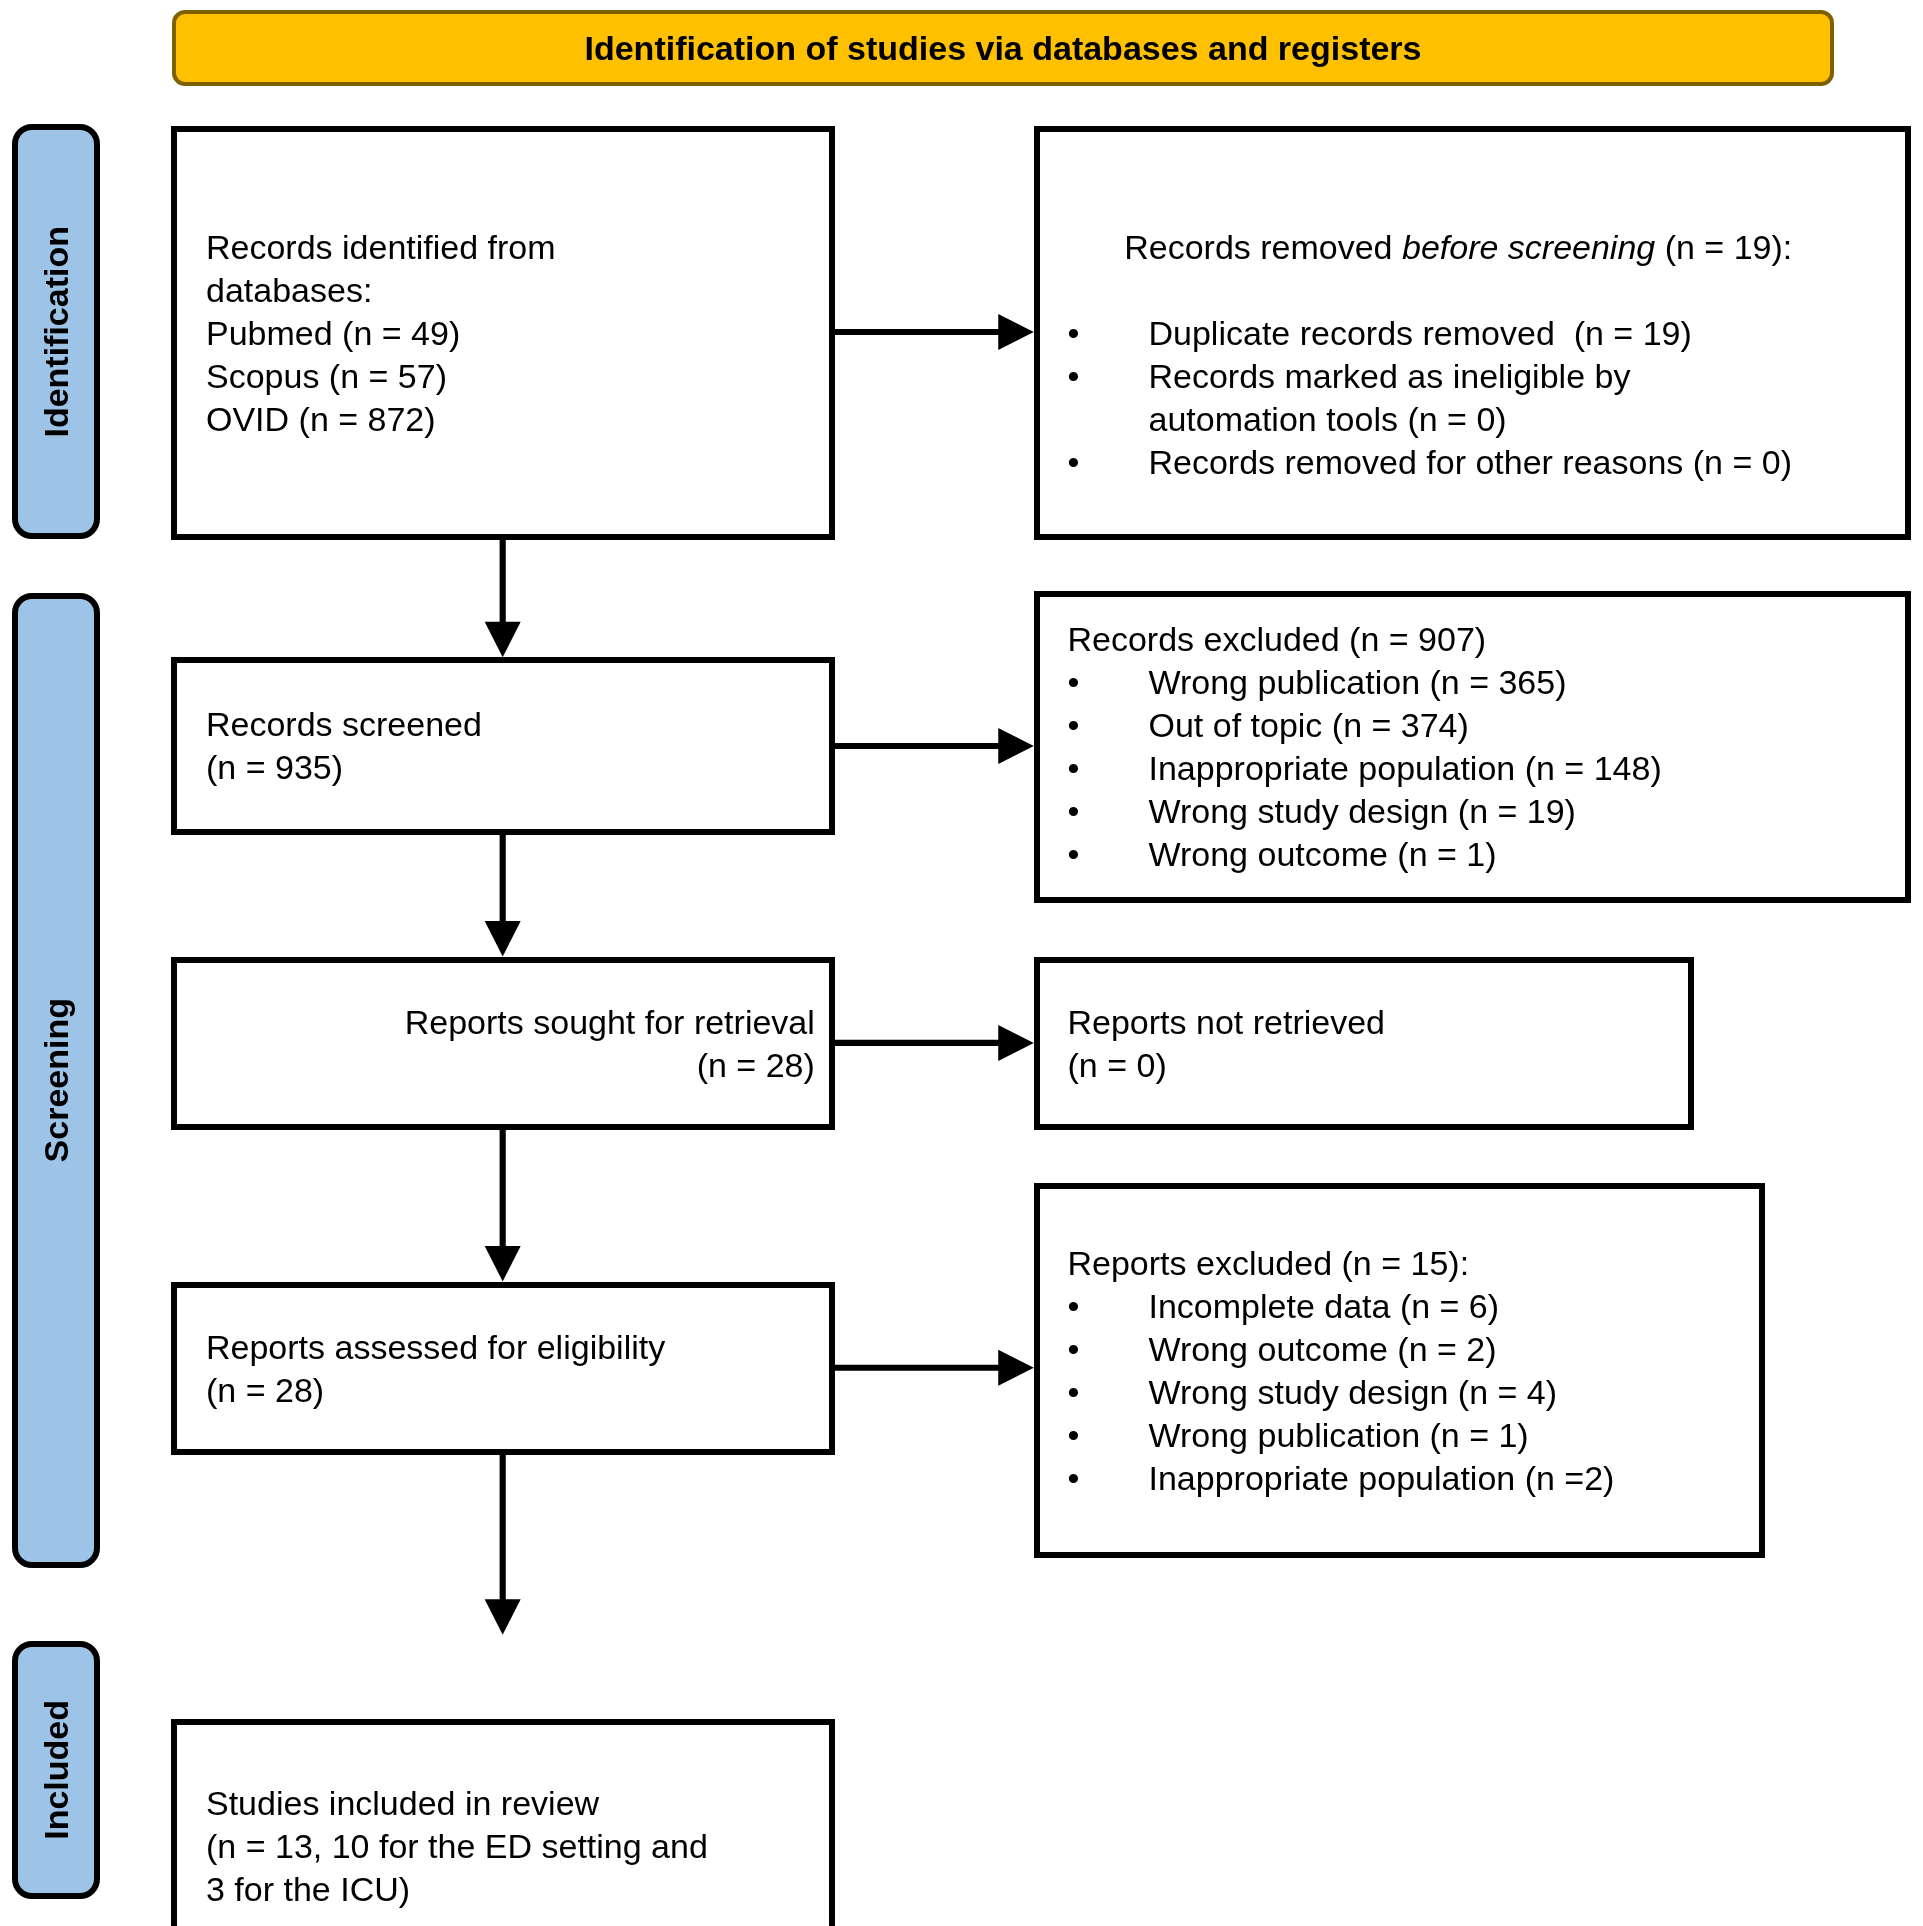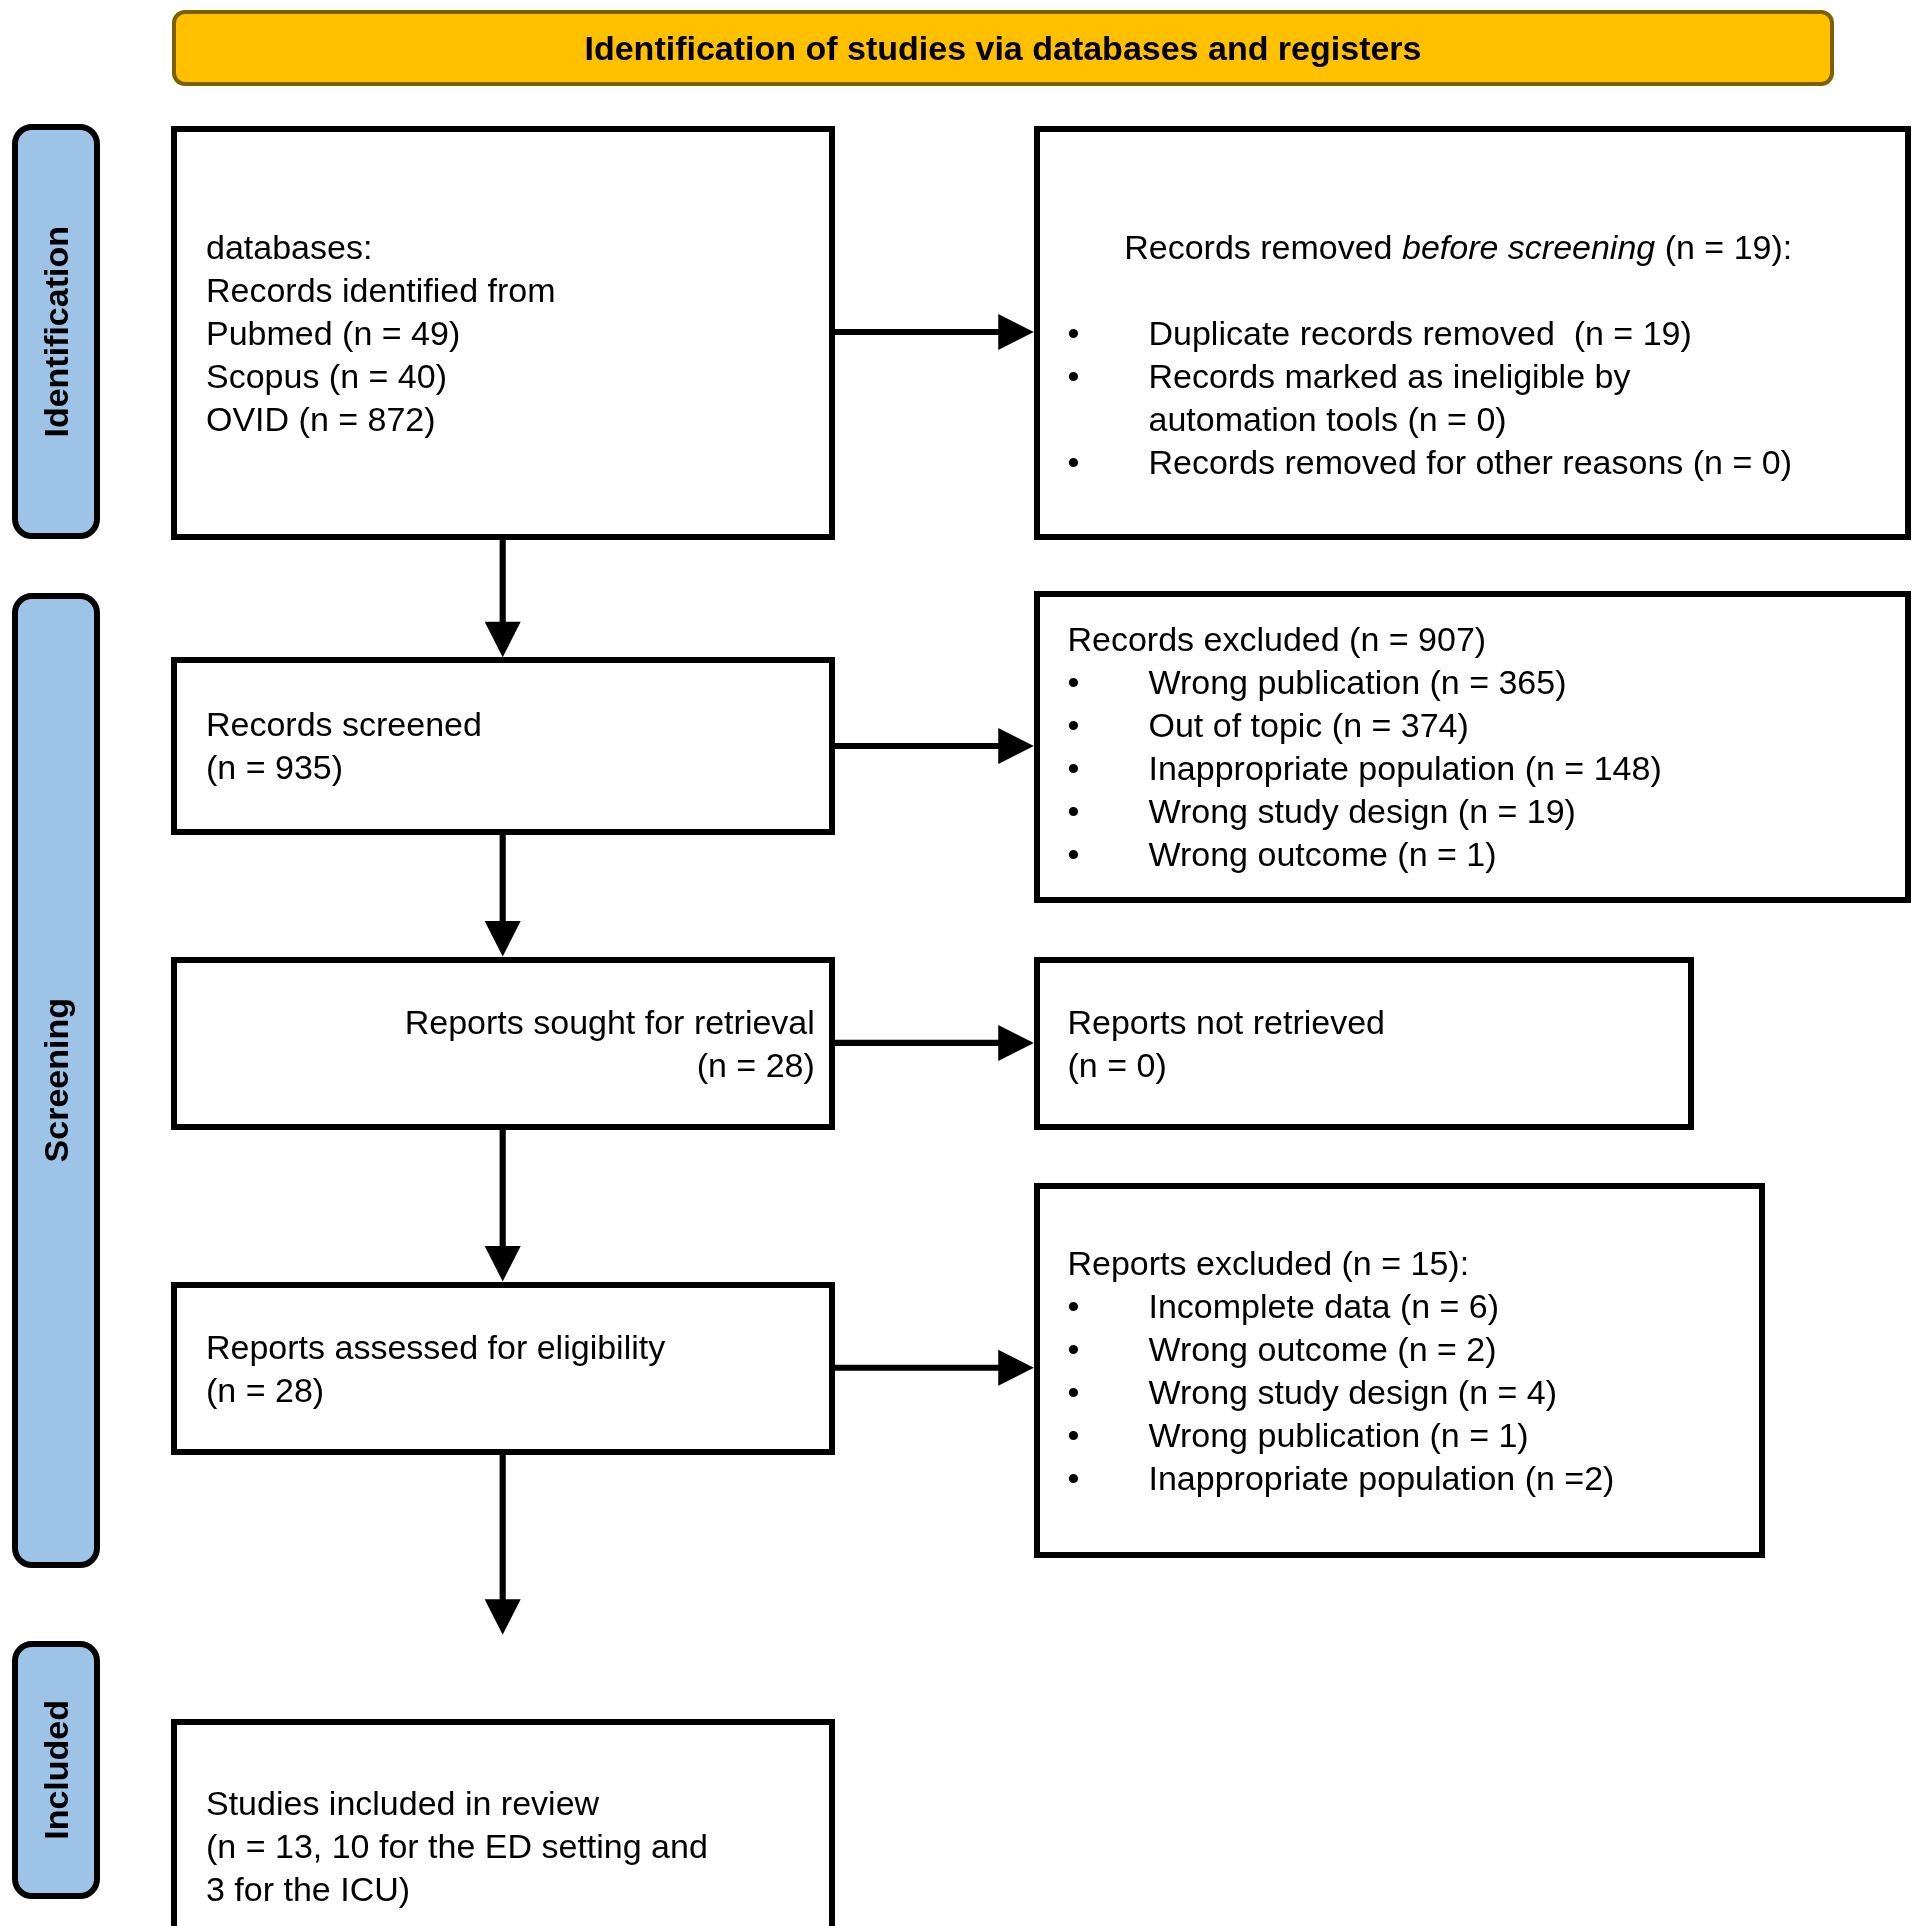--- a/index.html
+++ b/index.html
@@ -72,24 +72,24 @@
     <span class="stage-label">Identification</span>
   </div>
   <div class="stage" id="stage-screening">
     <span class="stage-label">Screening</span>
   </div>
   <div class="stage" id="stage-included">
     <span class="stage-label">Included</span>
   </div>
 
   <div class="box col-left" id="box-records-identified">
+    <div class="line">Records identified from</div>
     <div class="line">databases:</div>
-    <div class="line">Records identified from</div>
     <div class="line">Pubmed (n = 49)</div>
-    <div class="line">Scopus (n = 40)</div>
+    <div class="line">Scopus (n = 57)</div>
     <div class="line">OVID (n = 872)</div>
   </div>
 
   <div class="box col-left" id="box-records-screened">
     <div class="line">Records screened</div>
     <div class="line">(n = 935)</div>
   </div>
 
   <div class="box col-left" id="box-reports-sought">
     <div class="line">Reports sought for retrieval</div>

